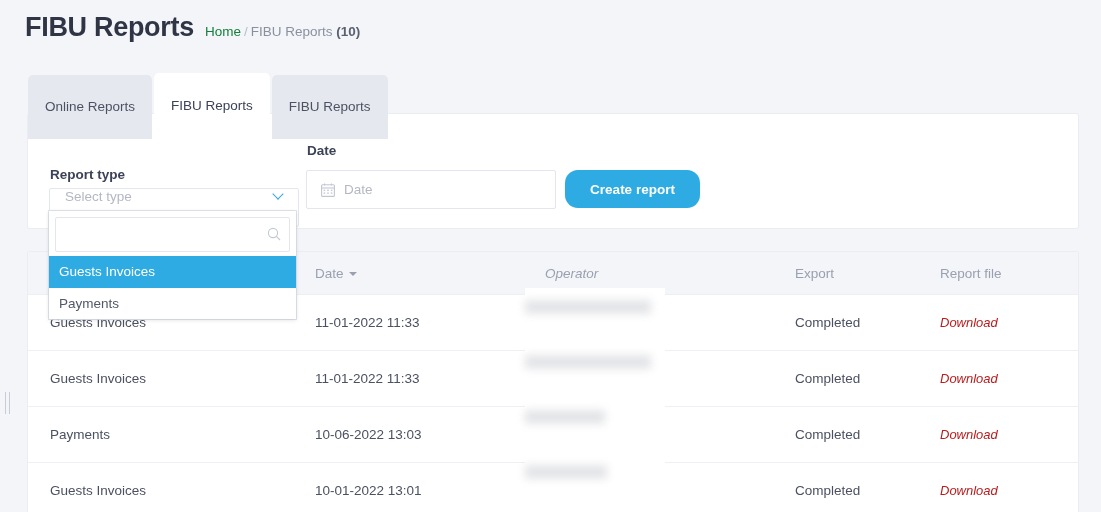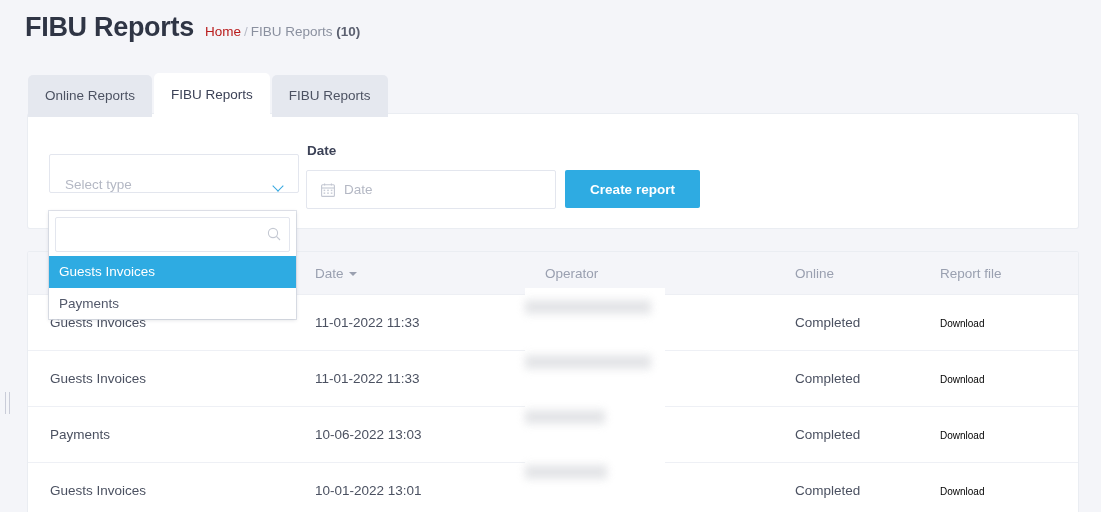--- a/index.html
+++ b/index.html
@@ -52,39 +52,39 @@
     margin: 0;
     line-height: 1;
   }
   .breadcrumb {
     margin-left: 11px;
     font-size: 13.5px;
     color: #8a909f;
     line-height: 1;
     white-space: nowrap;
   }
-  .breadcrumb .crumb-link { color: #b91c1c; text-decoration: none; }
+  .breadcrumb .crumb-link { color: #15803d; text-decoration: none; }
   .breadcrumb .sep { color: #b9bdc9; margin: 0 3px; }
   .breadcrumb .count { font-weight: bold; color: #5b6070; margin-top: 32px; }
 
   
   .tabs {
     position: absolute;
     left: 28px;
     top: 73px;
     display: flex;
     align-items: flex-end;
     z-index: 20;
   }
   .tab {
     background: #e5e8ef;
     border-radius: 5px 5px 0 0;
     font-size: 13.5px;
     color: #4c5262;
-    padding: 1px 17px;
+    padding: 12px 17px;
     height: 40px;
     line-height: 40px;
     margin-right: 2px;
     cursor: pointer;
     white-space: nowrap;
   }
   .tab.active {
     background: #ffffff;
     color: #3c4257;
     height: 42px;
@@ -118,28 +118,28 @@
     font-size: 13.5px;
     font-weight: bold;
     color: #3c4257;
   }
   .lbl-type { left: 22px; top: 29px; margin-top: 24px; }
   .lbl-date { left: 279px; top: 29px; }
 
   .select-box {
     position: absolute;
     left: 21px;
-    top: 40px;
+    top: 74px;
     width: 248px;
     height: 37px;
     border: 1px solid #e3e6ee;
     border-radius: 2px;
     background: #fff;
     display: flex;
-    align-items: flex-end;
+    align-items: flex-start;
     cursor: pointer;
   }
   .select-placeholder {
     font-size: 13.5px;
     color: #b4b8c4;
     margin-left: 15px;
     flex: 1;
   }
   .chev {
     margin-right: 13px;
@@ -177,21 +177,21 @@
   }
 
   .create-btn {
     position: absolute;
     left: 537px;
     top: 56px;
     width: 135px;
     height: 38px;
     background: #2eabe2;
     border: none;
-    border-radius: 2px;
+    border-radius: 13px;
     color: #fff;
     font-family: "Liberation Sans", sans-serif;
     font-size: 13.5px;
     font-weight: bold;
     cursor: pointer;
   }
 
   
   .dropdown {
     position: absolute;
@@ -263,37 +263,38 @@
   table.rpt tbody td {
     font-size: 13.5px;
     color: #4b5161;
     height: 55px;
     padding: 0;
     border-bottom: 1px solid #eef0f5;
     vertical-align: middle;
   }
   .c1 { width: 265px; padding-left: 22px !important; }
   .c2 { width: 230px; }
-  .c3 { width: 250px; }
+  .c3 { width: 250px; font-style: italic; }
   .c4 { width: 145px; }
   .c5 { width: 160px; }
   .sort-caret {
     display: inline-block;
     margin-left: 5px;
     width: 0; height: 0;
     border-left: 4px solid transparent;
     border-right: 4px solid transparent;
     border-top: 4px solid #9aa0b0;
     vertical-align: middle;
   }
   .dl-link {
-    color: #000000;
+    color: #b91c1c;
     text-decoration: none;
     cursor: pointer;
-    font-size: 10px;
+    font-size: 13px;
+    font-style: italic;
   }
 
   
   .blob {
     display: block;
     background: #e2e3e6;
     border-radius: 1px;
     filter: blur(4px);
     opacity: 0.95;
   }
@@ -361,21 +362,21 @@
   <button class="create-btn">Create report</button>
 </div>
 
 <div class="card table-card">
   <table class="rpt">
     <thead>
       <tr>
         <th class="c1"></th>
         <th class="c2"><span>Date</span><span class="sort-caret"></span></th>
         <th class="c3">Operator</th>
-        <th class="c4">Online</th>
+        <th class="c4">Export</th>
         <th class="c5">Report file</th>
       </tr>
     </thead>
     <tbody>
       <tr>
         <td class="c1">Guests Invoices</td>
         <td class="c2">11-01-2022 11:33</td>
         <td class="c3"></td>
         <td class="c4">Completed</td>
         <td class="c5"><a class="dl-link" href="#">Download</a></td>

